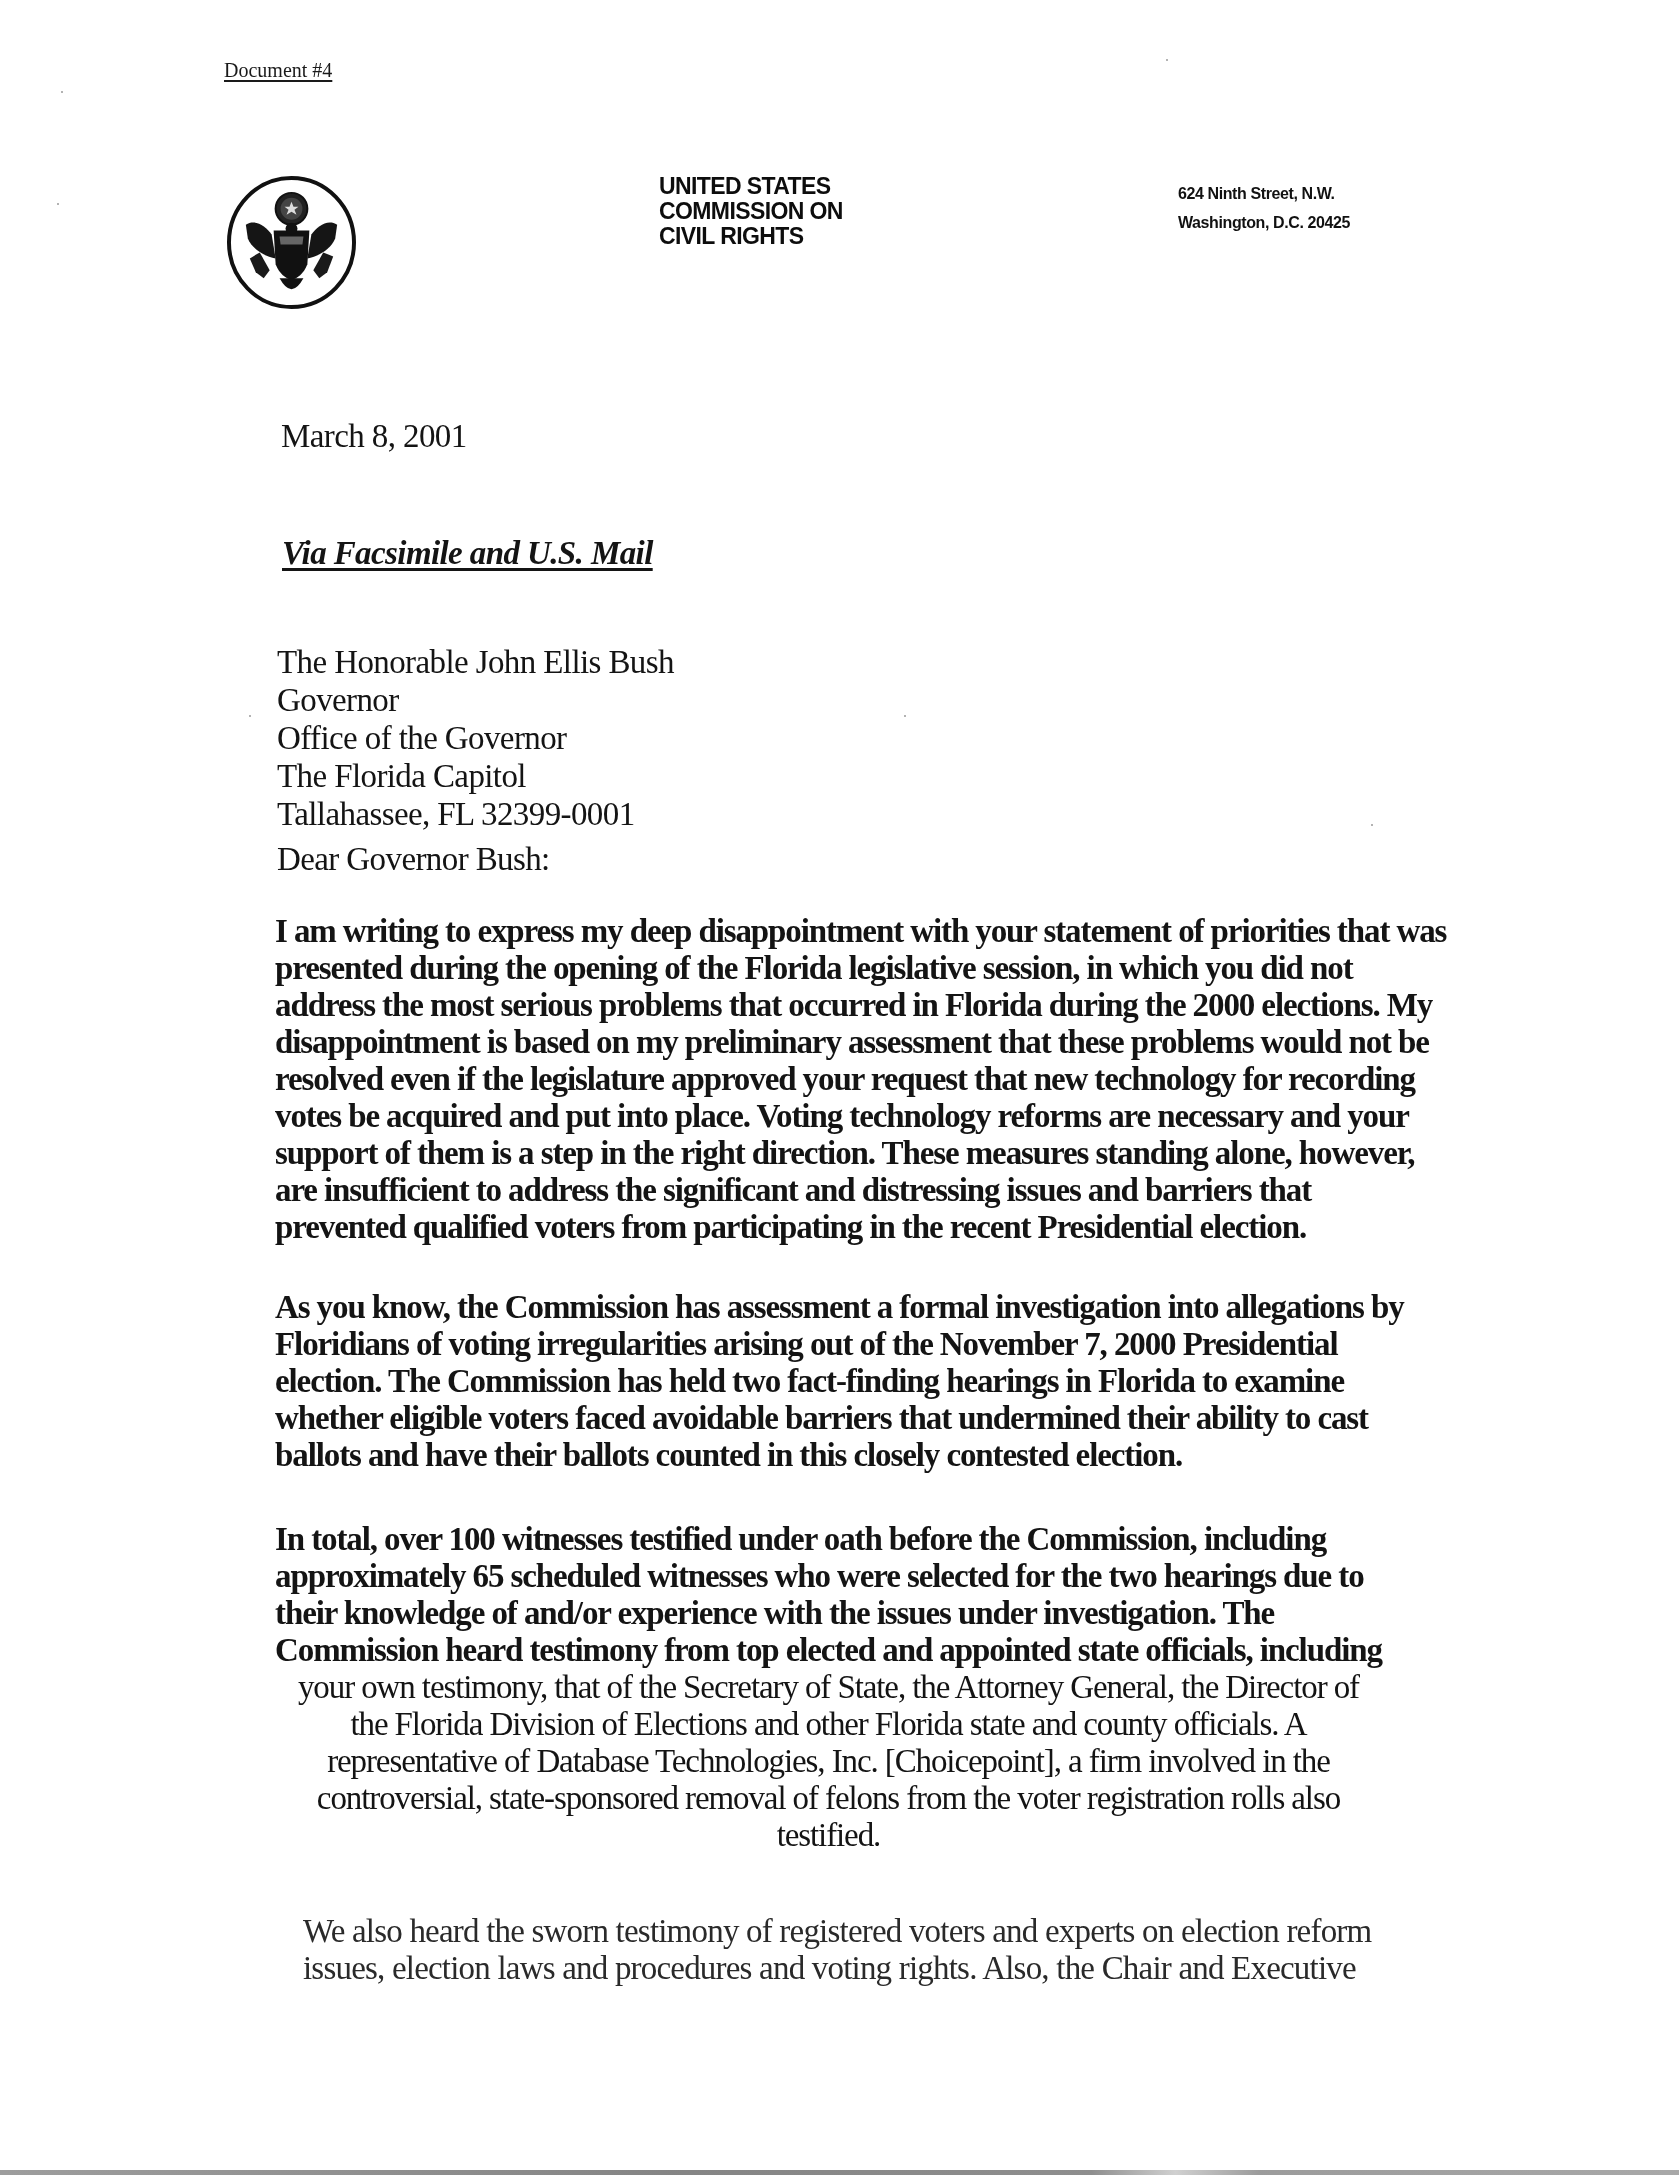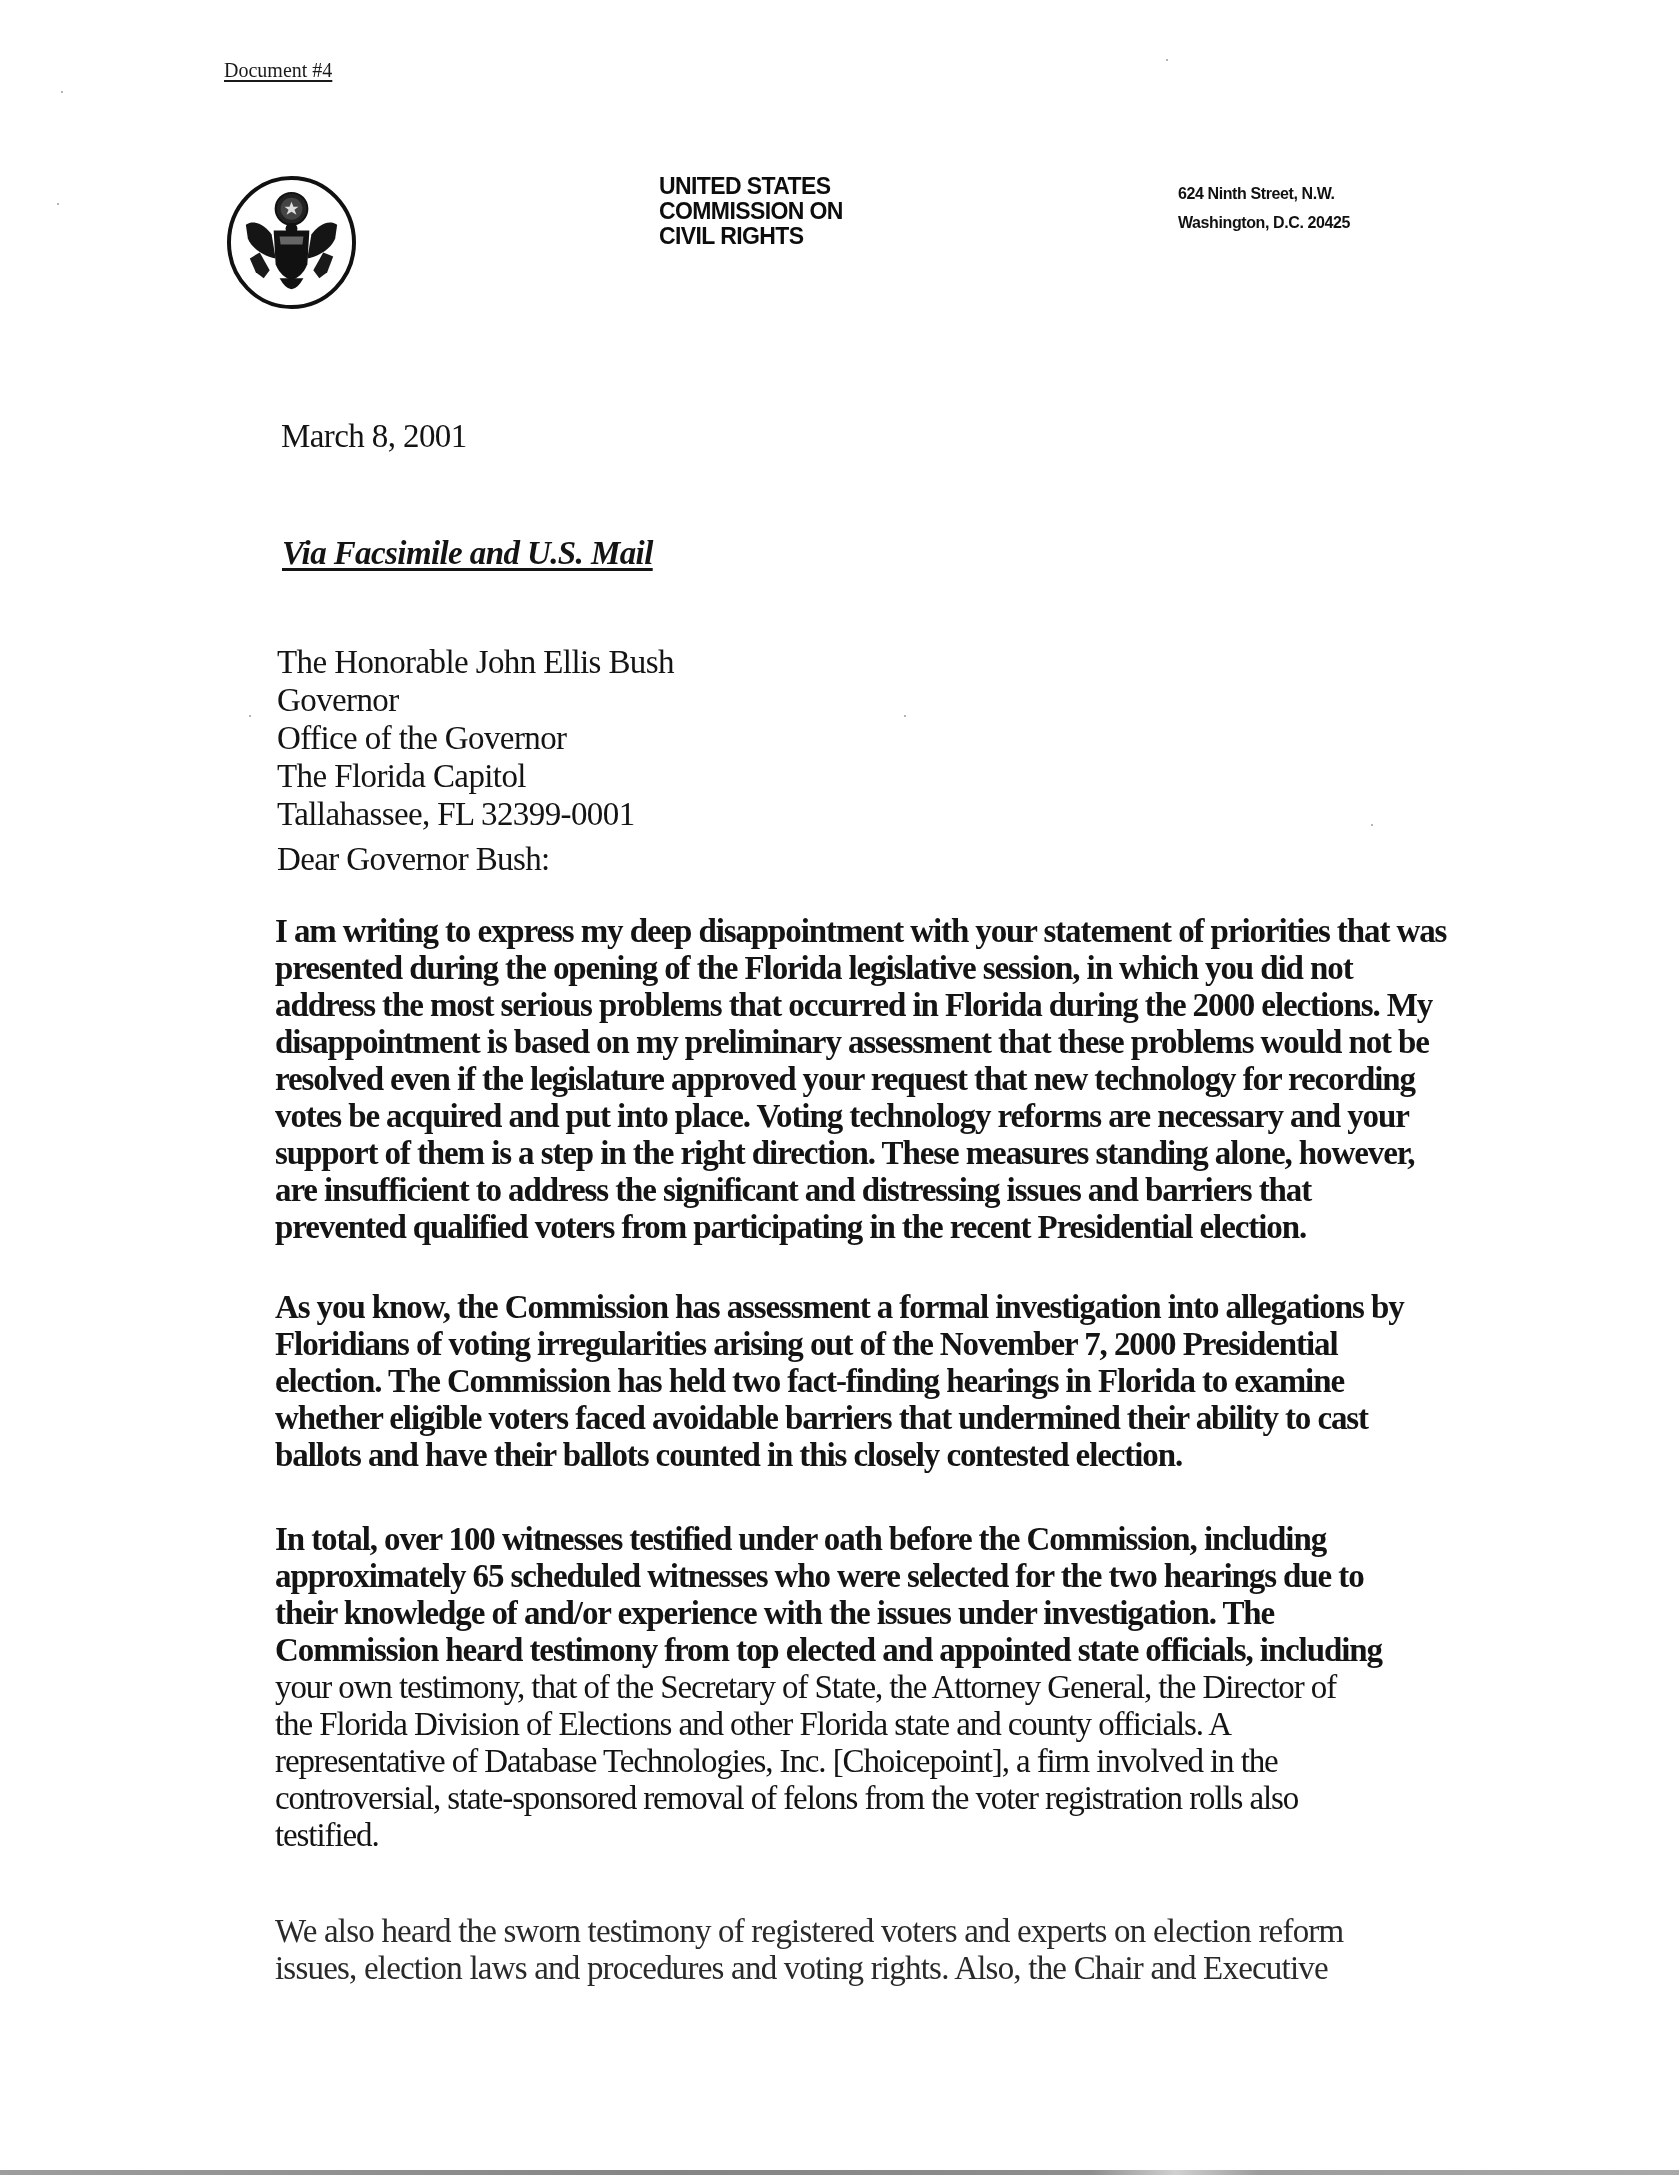--- a/index.html
+++ b/index.html
@@ -86,25 +86,26 @@
   }
   .para .line { white-space: nowrap; }
   .p1 { top: 913px; }
   .p2 { top: 1289px; }
   .p3 { top: 1521px; }
   .p4 {
     top: 1913px;
     color: #2a2a2a;
     font-weight: normal;
     letter-spacing: -0.8px;
+    margin-left: 28px;
   }
 
   
   .p1, .p2, .p3 { font-weight: bold; -webkit-text-stroke: 0; }
-  .p3 .light { font-weight: normal; }
+  .p3 .light { font-weight: normal; text-align: center; }
 
   .scan-edge {
     left: 0; top: 2170px;
     width: 1679px; height: 5px;
     background: linear-gradient(to right, #8c8c8c, #6f6f6f 40%, #7a7a7a 65%, #c8c8c8 70%, #8a8a8a 75%, #999999);
     opacity: 0.85;
   }
   .speck { position: absolute; width: 2px; height: 2px; background: #9a9a9a; border-radius: 1px; }
 </style>
 </head>

